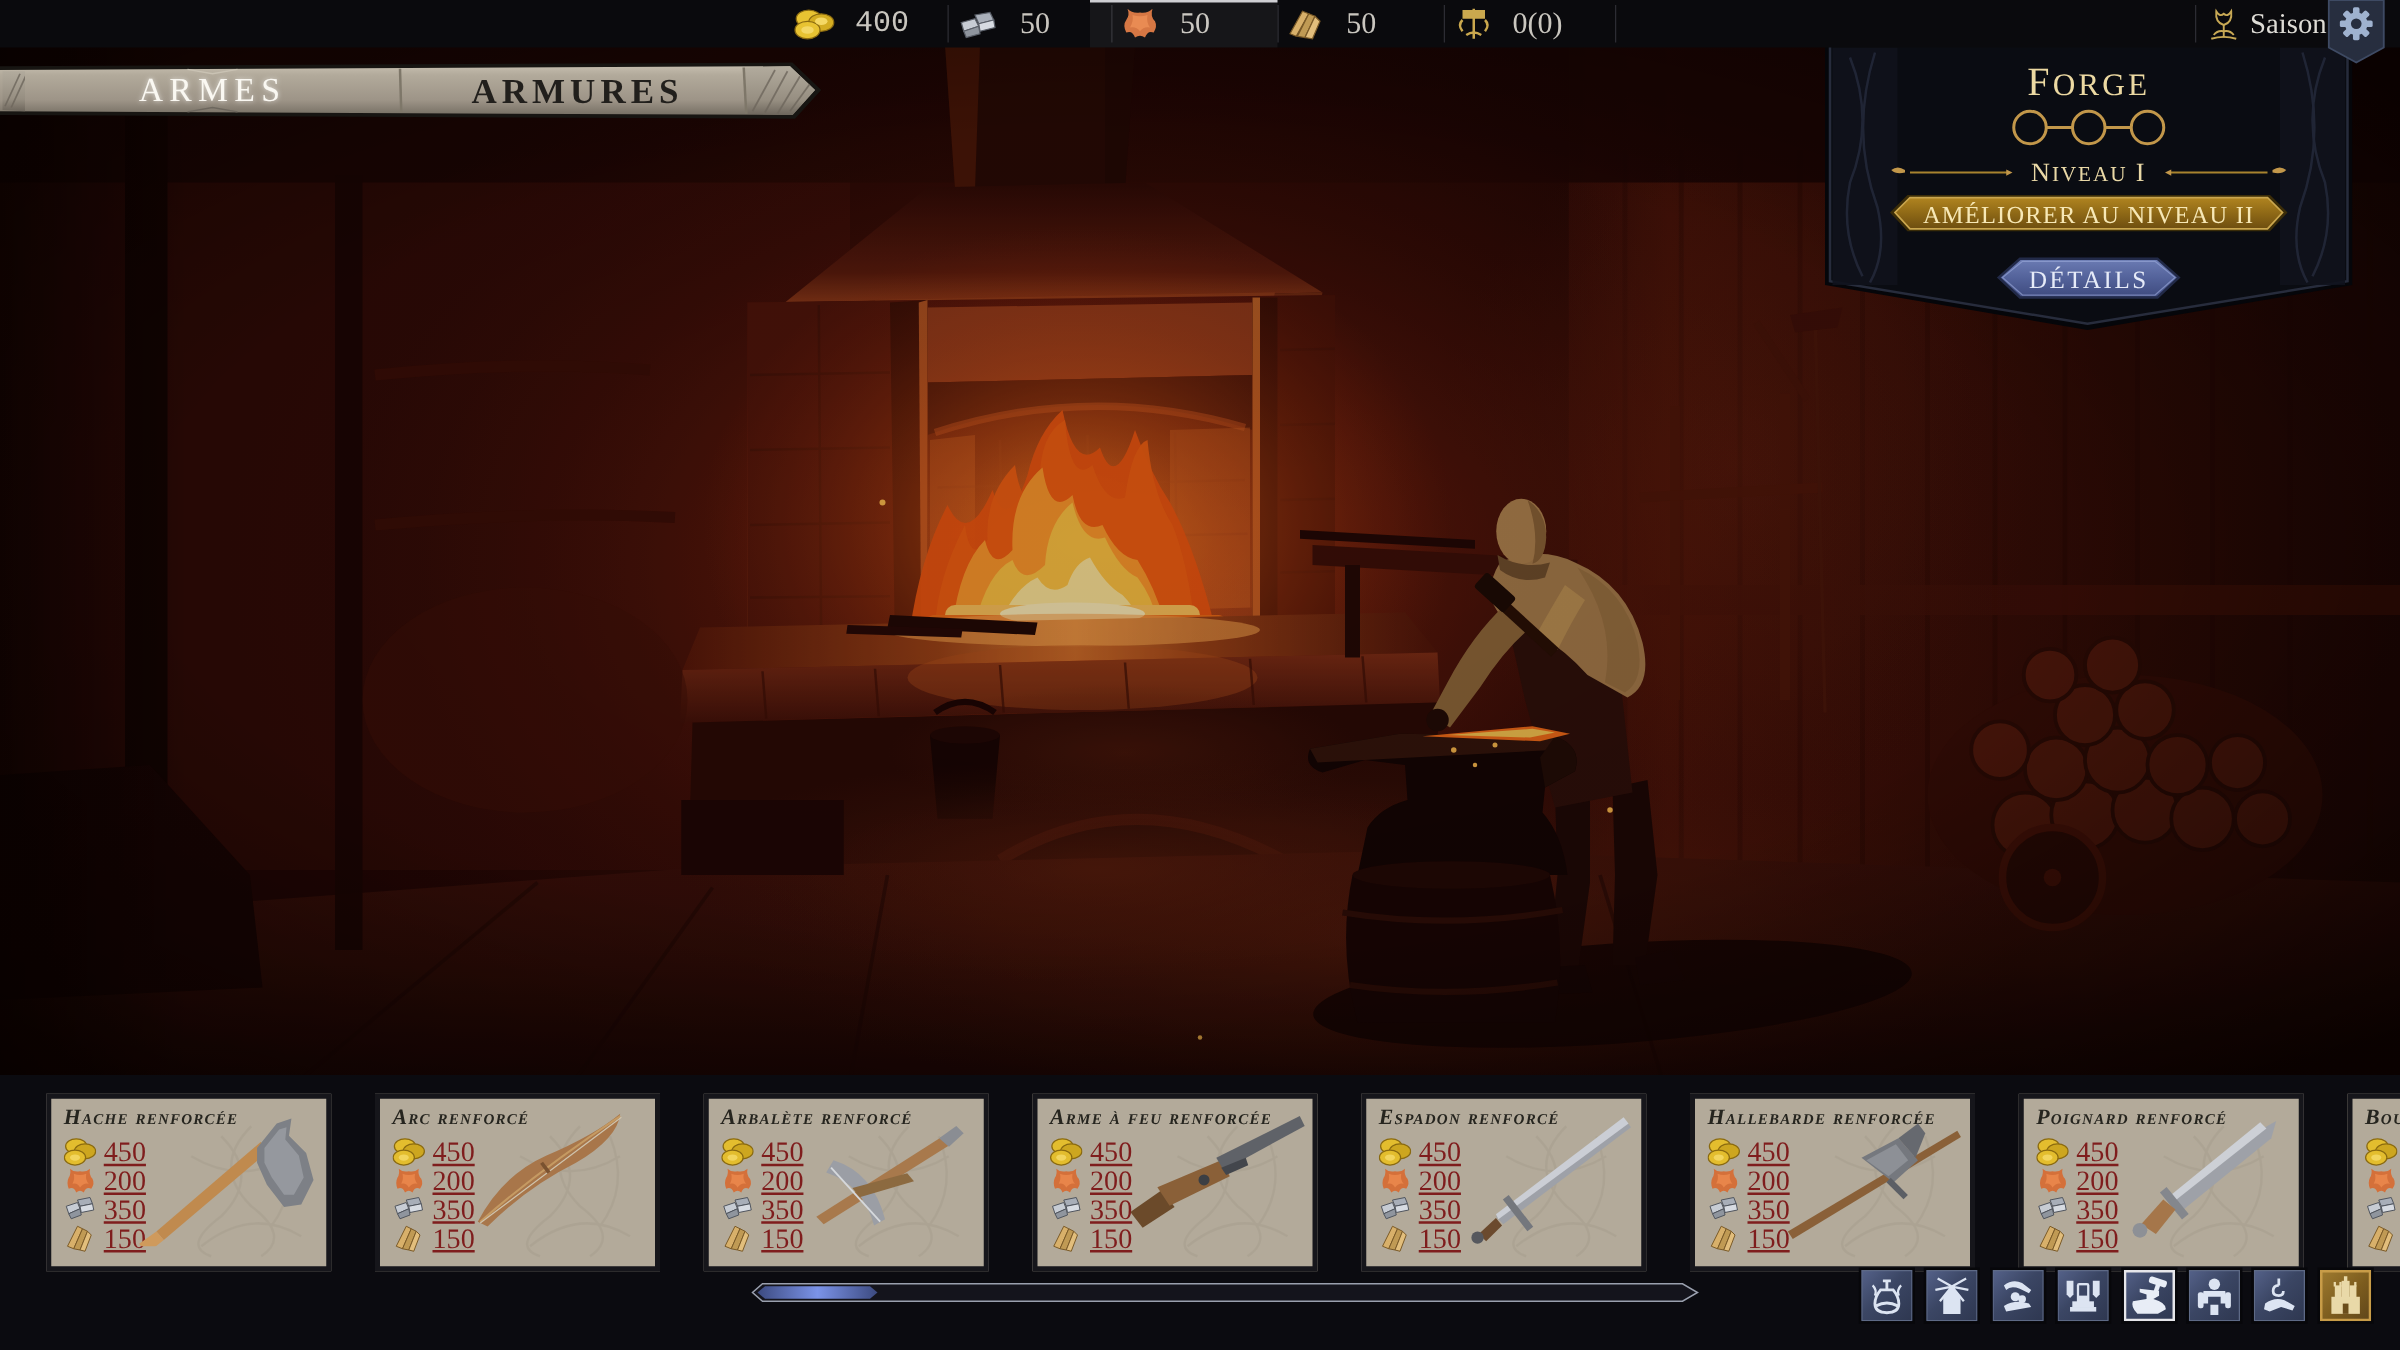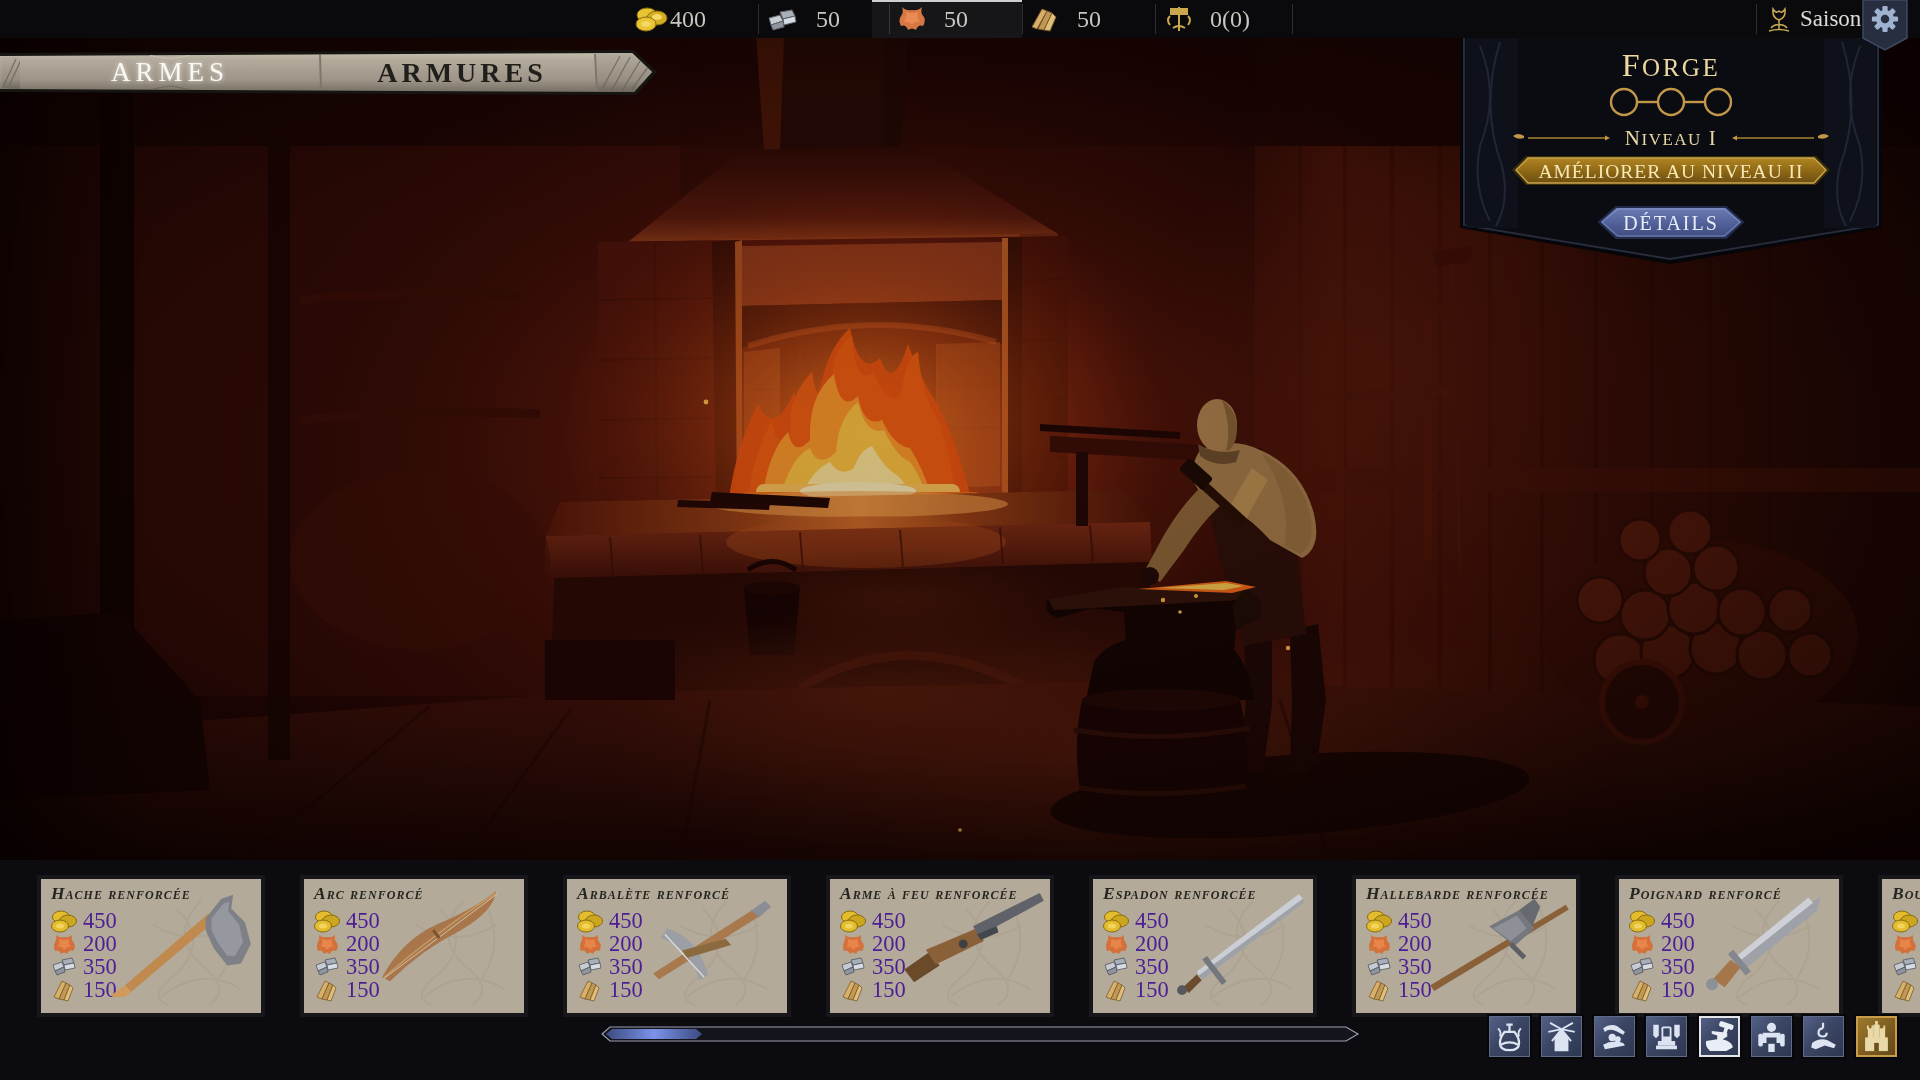--- a/index.html
+++ b/index.html
@@ -10,21 +10,21 @@
   .res{position:absolute;top:0;height:38px;display:flex;align-items:center;color:#c9c6bf;font-size:24px;}
   .vdiv{position:absolute;top:4px;height:30px;width:1px;background:#2c2c33;}
   
   #tabbar{position:absolute;left:0;top:49px;width:658px;height:47px;z-index:25;}
   
   #panel{position:absolute;left:1460px;top:36px;width:422px;height:232px;z-index:28;}
   
   #bottom{position:absolute;left:0;top:860px;width:1920px;height:220px;background:#0b0b10;z-index:20;}
   .card{position:absolute;top:15px;width:228px;height:142px;background:#b3aa9a;border:4px solid #16161b;box-sizing:border-box;}
   .card .title{position:absolute;left:10px;top:4px;font-size:17.5px;color:#26251f;letter-spacing:1px;font-variant:small-caps;font-weight:bold;white-space:nowrap;font-style:italic;}
-  .cost{position:absolute;left:10px;width:96px;height:24px;display:flex;align-items:center;font-size:22.5px;color:#4c1d95;}
+  .cost{position:absolute;left:10px;width:96px;height:24px;display:flex;align-items:flex-start;font-size:22.5px;color:#7f1d1d;text-decoration:underline;}
   .cost svg{margin-right:6px;}
   .ibtn{position:absolute;top:1014px;width:45px;height:45px;box-sizing:border-box;border:2px solid #07070a;background:linear-gradient(135deg,#55628a 0%,#3b4664 45%,#2e3750 100%);box-shadow:inset 0 0 0 1px #5e6a86;z-index:26;}
 </style>
 </head>
 <body>
 <div id="stage">
 
   <svg id="scene" class="abs" style="left:0;top:36px;" width="1920" height="828" viewBox="0 36 1920 828">
     <defs>
       <radialGradient id="glow1" cx="0.5" cy="0.5" r="0.5">
@@ -308,21 +308,21 @@
     <div class="res" style="left:634px;">
       <svg width="36" height="28" viewBox="0 0 36 28">
         <g stroke="#8a6a10" stroke-width="1">
           <ellipse cx="13" cy="10" rx="10" ry="7" fill="#e8c332"></ellipse>
           <ellipse cx="23" cy="13" rx="10" ry="7" fill="#d4ad22"></ellipse>
           <ellipse cx="12" cy="19" rx="10" ry="7" fill="#e8c332"></ellipse>
           <ellipse cx="12" cy="19" rx="5" ry="3" fill="#f4d865" stroke="none"></ellipse>
           <ellipse cx="23" cy="12" rx="5" ry="3" fill="#f4d865" stroke="none"></ellipse>
         </g>
       </svg>
-      <span style="">400</span>
+      <span style="margin-left:14px;font-family:Liberation Mono, monospace;">400</span>
     </div>
     <div class="res" style="left:766px;">
       <svg width="34" height="26" viewBox="0 0 34 26">
         <g stroke="#5a5f68" stroke-width="1">
           <polygon points="3,12 14,9 17,15 5,19" fill="#c7ccd4"></polygon>
           <polygon points="14,6 26,4 29,10 17,13" fill="#aab0ba"></polygon>
           <polygon points="5,19 17,15 18,21 7,24" fill="#8f959e"></polygon>
           <polygon points="17,13 29,10 30,16 18,19" fill="#d7dbe2"></polygon>
         </g>
       </svg>
@@ -702,21 +702,21 @@
             <polygon points="74,40 142,6 146,14 80,50" fill="#5f6268"></polygon>
             <polygon points="78,48 98,40 100,46 82,54" fill="#43464c"></polygon>
             <circle cx="64" cy="58" r="4.5" fill="#3c3f44"></circle>
           </g>
         </svg>
       </div>
     <div class="card" style="left:1089px;">
         <svg class="abs" style="left:40px;top:8px;" width="176" height="128" viewBox="0 0 220 145">
           <use href="#knot"></use>
         </svg>
-        <div class="title">Espadon renforcée</div>
+        <div class="title">Espadon renforcé</div>
         <div class="cost" style="top:30px;">
           <svg width="26" height="25" viewBox="0 0 26 25">
             <use href="#c-coin"></use>
           </svg>
           <span>450</span>
         </div>
         <div class="cost" style="top:53px;">
           <svg width="26" height="25" viewBox="0 0 26 25">
             <use href="#c-hide"></use>
           </svg>

